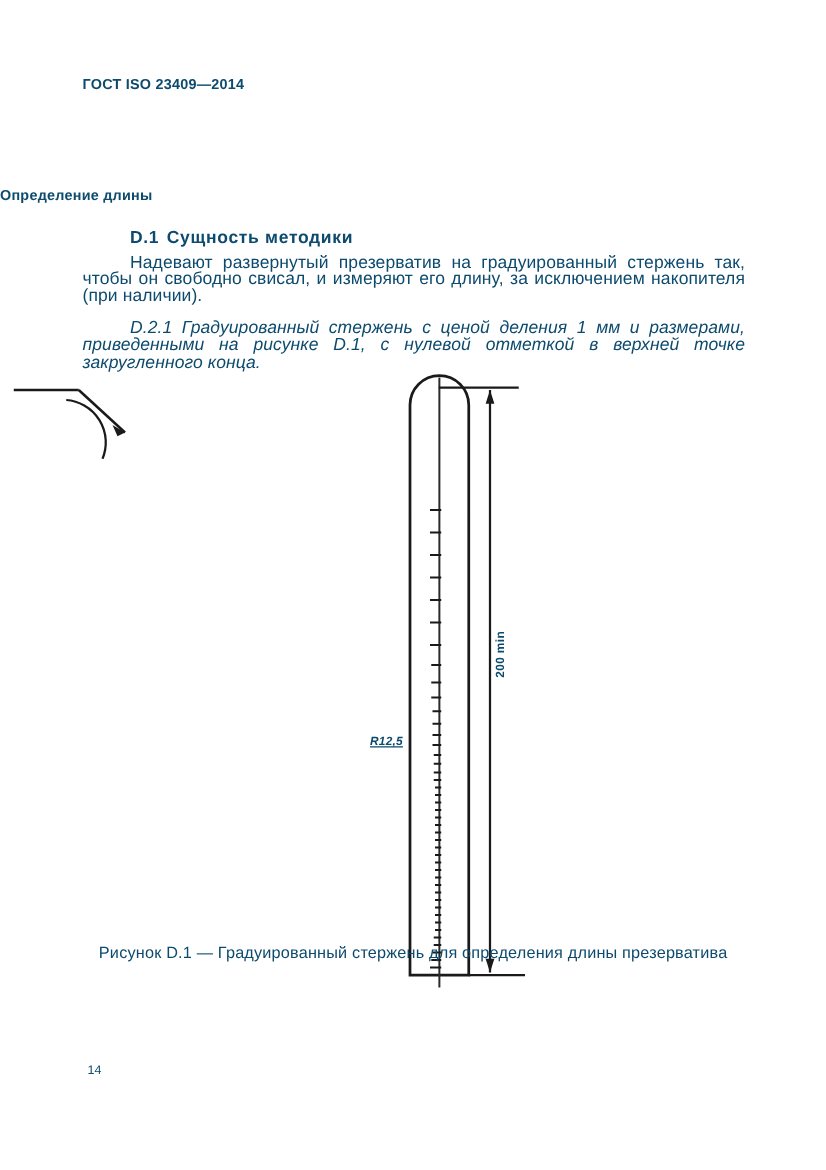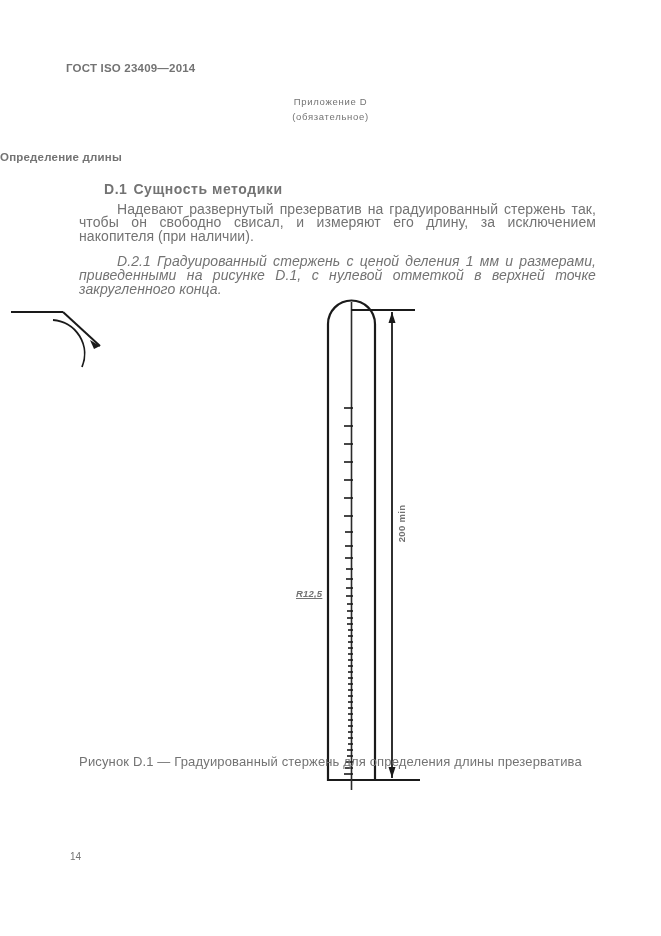--- a/index.html
+++ b/index.html
@@ -7,21 +7,21 @@
     padding: 0;
     background: #b0b0b0;
   }
   .page {
     position: relative;
     width: 661px;
     height: 936px;
     background: #ffffff;
     overflow: hidden;
     font-family: "Liberation Sans", sans-serif;
-    color: #737373;
+    color: #0c4a6e;
   }
 
   
   .doc-header {
     position: absolute;
     left: 66px;
     top: 62px;
     font-size: 11.5px;
     font-weight: bold;
     letter-spacing: 0.2px;
@@ -62,21 +62,21 @@
     line-height: 13.6px;
   }
   .sub-head {
     font-weight: bold;
     letter-spacing: 0.55px;
     margin: 0 0 6px 0;
     padding-left: 38px;
   }
   .sub-head .num { margin-right: 6px; }
   .para {
-    margin: 0 0 12px 13px;
+    margin: 0 0 12px 0;
     text-align: justify;
     letter-spacing: 0.08px;
   }
   .para .ind { display: inline-block; width: 38px; }
   .para.tight { margin-bottom: 0; font-style: italic; }
 
   
   .figure {
     position: absolute;
     left: 0;
@@ -104,24 +104,20 @@
     font-size: 10px;
   }
 </style>
 </head>
 <body>
 
 <div class="page">
 
   <div class="doc-header">ГОСТ ISO 23409—2014</div>
 
-  <div class="appendix">
-    <div>Приложение D</div>
-    <div>(обязательное)</div>
-  </div>
 
   <div class="section-title">Определение длины</div>
 
   <div class="body">
 
     <p class="sub-head">
       <span class="num">D.1</span><span>Сущность методики</span>
     </p>
 
     <p class="para">

